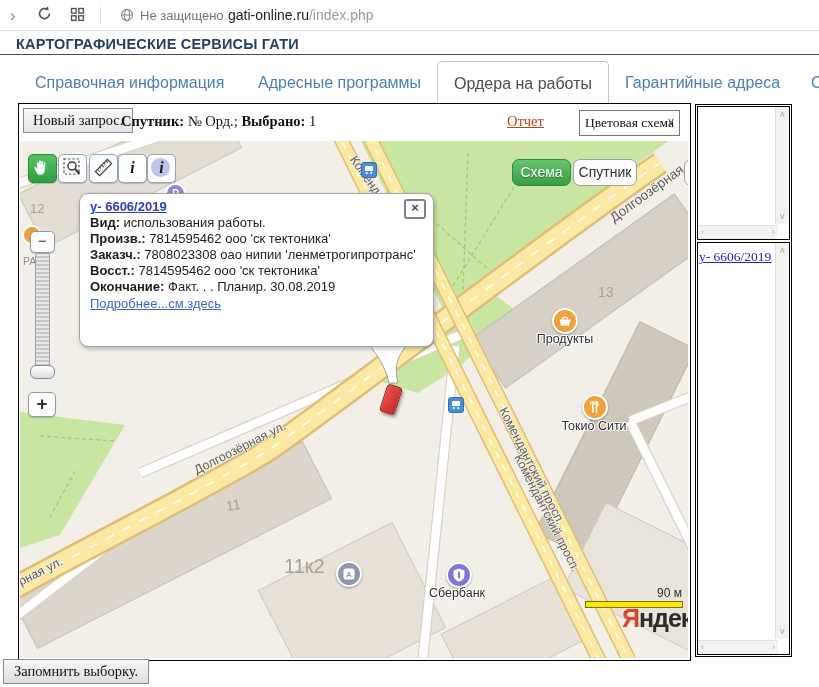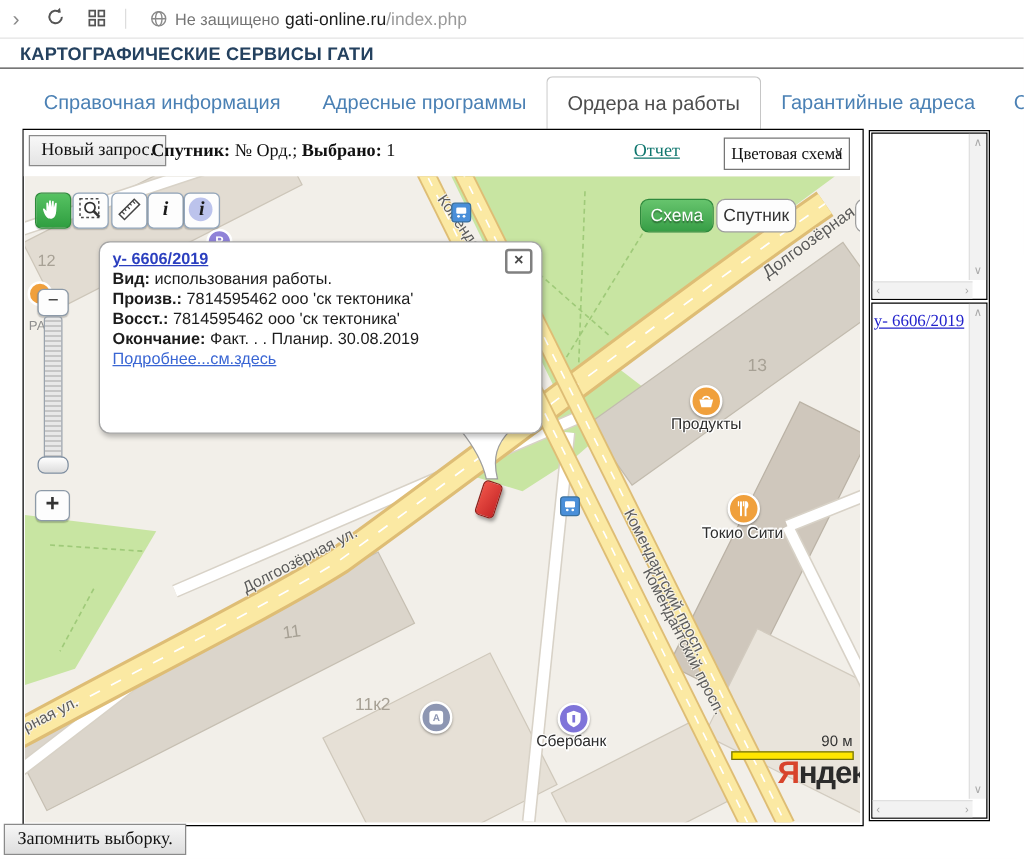--- a/index.html
+++ b/index.html
@@ -24,21 +24,21 @@
      border-radius:5px 5px 0 0;background:#fff;}
   #tab-active-label{left:0;top:13px;width:170px;text-align:center;font-size:16px;color:#4d4d4d;}
 
   
   #main-left{left:18px;top:103px;width:671px;height:556px;border:1px solid #000;background:#fff;}
   #lt-toolbar{left:0;top:0;width:669px;height:37px;background:#fff;font-family:"Liberation Serif",serif;}
   #new-request{left:4px;top:4px;height:25px;padding:0 9px;background:linear-gradient(#f8f8f8,#e4e4e4);
      border:1px solid #8a8a8a;font-family:"Liberation Serif",serif;font-size:14.5px;color:#111;}
   #filter-line{left:102px;top:9px;font-size:14.5px;color:#111;white-space:nowrap;}
   #filter-line b{font-weight:bold;}
-  #report-link{left:488px;top:9px;font-size:14.5px;color:#0f766e;text-decoration:underline;cursor:pointer;}
+  #report-link{left:488px;top:9px;font-size:14.5px;color:#c2410c;text-decoration:underline;cursor:pointer;}
   #scheme-select{left:560px;top:6px;width:99px;height:24px;border:1px solid #767676;background:#fff;font-size:13.5px;
      font-family:"Liberation Serif",serif;color:#111;}
   #scheme-select .lbl{position:absolute;left:5px;top:4px;white-space:nowrap;}
   #scheme-select .arr{position:absolute;right:4px;top:4px;color:#444;font-size:11px;}
 
   
   #map{left:1px;top:37px;width:668px;height:517px;overflow:hidden;background:#f2efe9;}
   .street{color:#5b5b5b;font-size:12.5px;white-space:nowrap;z-index:2;
      text-shadow:1px 0 #f5f2ea,-1px 0 #f5f2ea,0 1px #f5f2ea,0 -1px #f5f2ea;}
   .bnum{color:#a7a195;font-size:13px;z-index:2;}
@@ -219,21 +219,21 @@
       <div class="abs street" style="left:150px;top:300px;width:140px;text-align:center;transform:rotate(-27deg);">Долгоозёрная ул.</div>
       <div class="abs street" style="left:-10px;top:425px;transform:rotate(-27deg);">ерная ул.</div>
       <div class="abs street" style="left:432px;top:318px;width:160px;text-align:center;transform:rotate(63deg);">Комендантский просп.</div>
       <div class="abs street" style="left:447px;top:365px;width:160px;text-align:center;transform:rotate(63deg);">Комендантский просп.</div>
       <div class="abs street" style="left:322px;top:30px;transform:rotate(55deg);">Коменда</div>
       <div class="abs street" style="left:3px;top:114px;font-size:10.5px;color:#8f8f8f;z-index:1;">РАД</div>
 
       <div class="abs bnum" style="left:10px;top:60px;">12</div>
       <div class="abs bnum" style="left:578px;top:143px;font-size:14px;">13</div>
       <div class="abs bnum" style="left:206px;top:356px;font-size:14px;transform:rotate(-8deg);">11</div>
-      <div class="abs bnum" style="left:264px;top:414px;font-size:14px;">11к2</div>
+      <div class="abs bnum" style="left:264px;top:414px;font-size:20px;">11к2</div>
 
       <div class="abs poi-ic" style="left:532px;top:167px;background:#f0a03c;">
         <svg width="22" height="22" viewBox="0 0 22 22">
             <path d="M8.2 9.2 a3 3 0 0 1 5.6 0" fill="none" stroke="#fff" stroke-width="1.4"></path>
             <path d="M5.5 9.5 h11 l-1.6 6.3 h-7.8 Z" fill="#fff"></path>
           </svg>
       </div>
       <div class="abs poi-label" style="left:500px;top:192px;width:90px;">Продукты</div>
 
       <div class="abs poi-ic" style="left:562px;top:253px;background:#f0a03c;">
@@ -318,20 +318,21 @@
       <svg class="abs" style="left:345px;top:202px;z-index:9;" width="55" height="48" viewBox="0 0 55 48">
         <path d="M3 0.5 C14 14 21 26 24 40 L33 40 C29 24 32 12 44 0.5 Z" fill="#fff" stroke="#9e9e9e" stroke-width="1"></path>
       </svg>
       <div id="marker" class="abs"></div>
 
       <div id="popup" class="abs">
         <div id="popup-inner">
           <div><span id="popup-title">у- 6606/2019</span></div>
           <div><b>Вид:</b> <span>использования работы.</span></div>
           <div><b>Произв.:</b> <span>7814595462 ооо 'ск тектоника'</span></div>
+          <div><b>Заказч.:</b> <span>7808023308 оао нипии 'ленметрогипротранс'</span></div>
           <div><b>Восст.:</b> <span>7814595462 ооо 'ск тектоника'</span></div>
           <div><b>Окончание:</b> <span>Факт. . . Планир. 30.08.2019</span></div>
           <div><span id="popup-more">Подробнее...см.здесь</span></div>
         </div>
         <div id="popup-close">×</div>
       </div>
 
       <div id="scale-text" class="abs">90 м</div>
       <div id="scale-bar" class="abs"></div>
       <div id="ya-logo" class="abs"><span class="ya">Я</span><span>ндекс</span></div>

